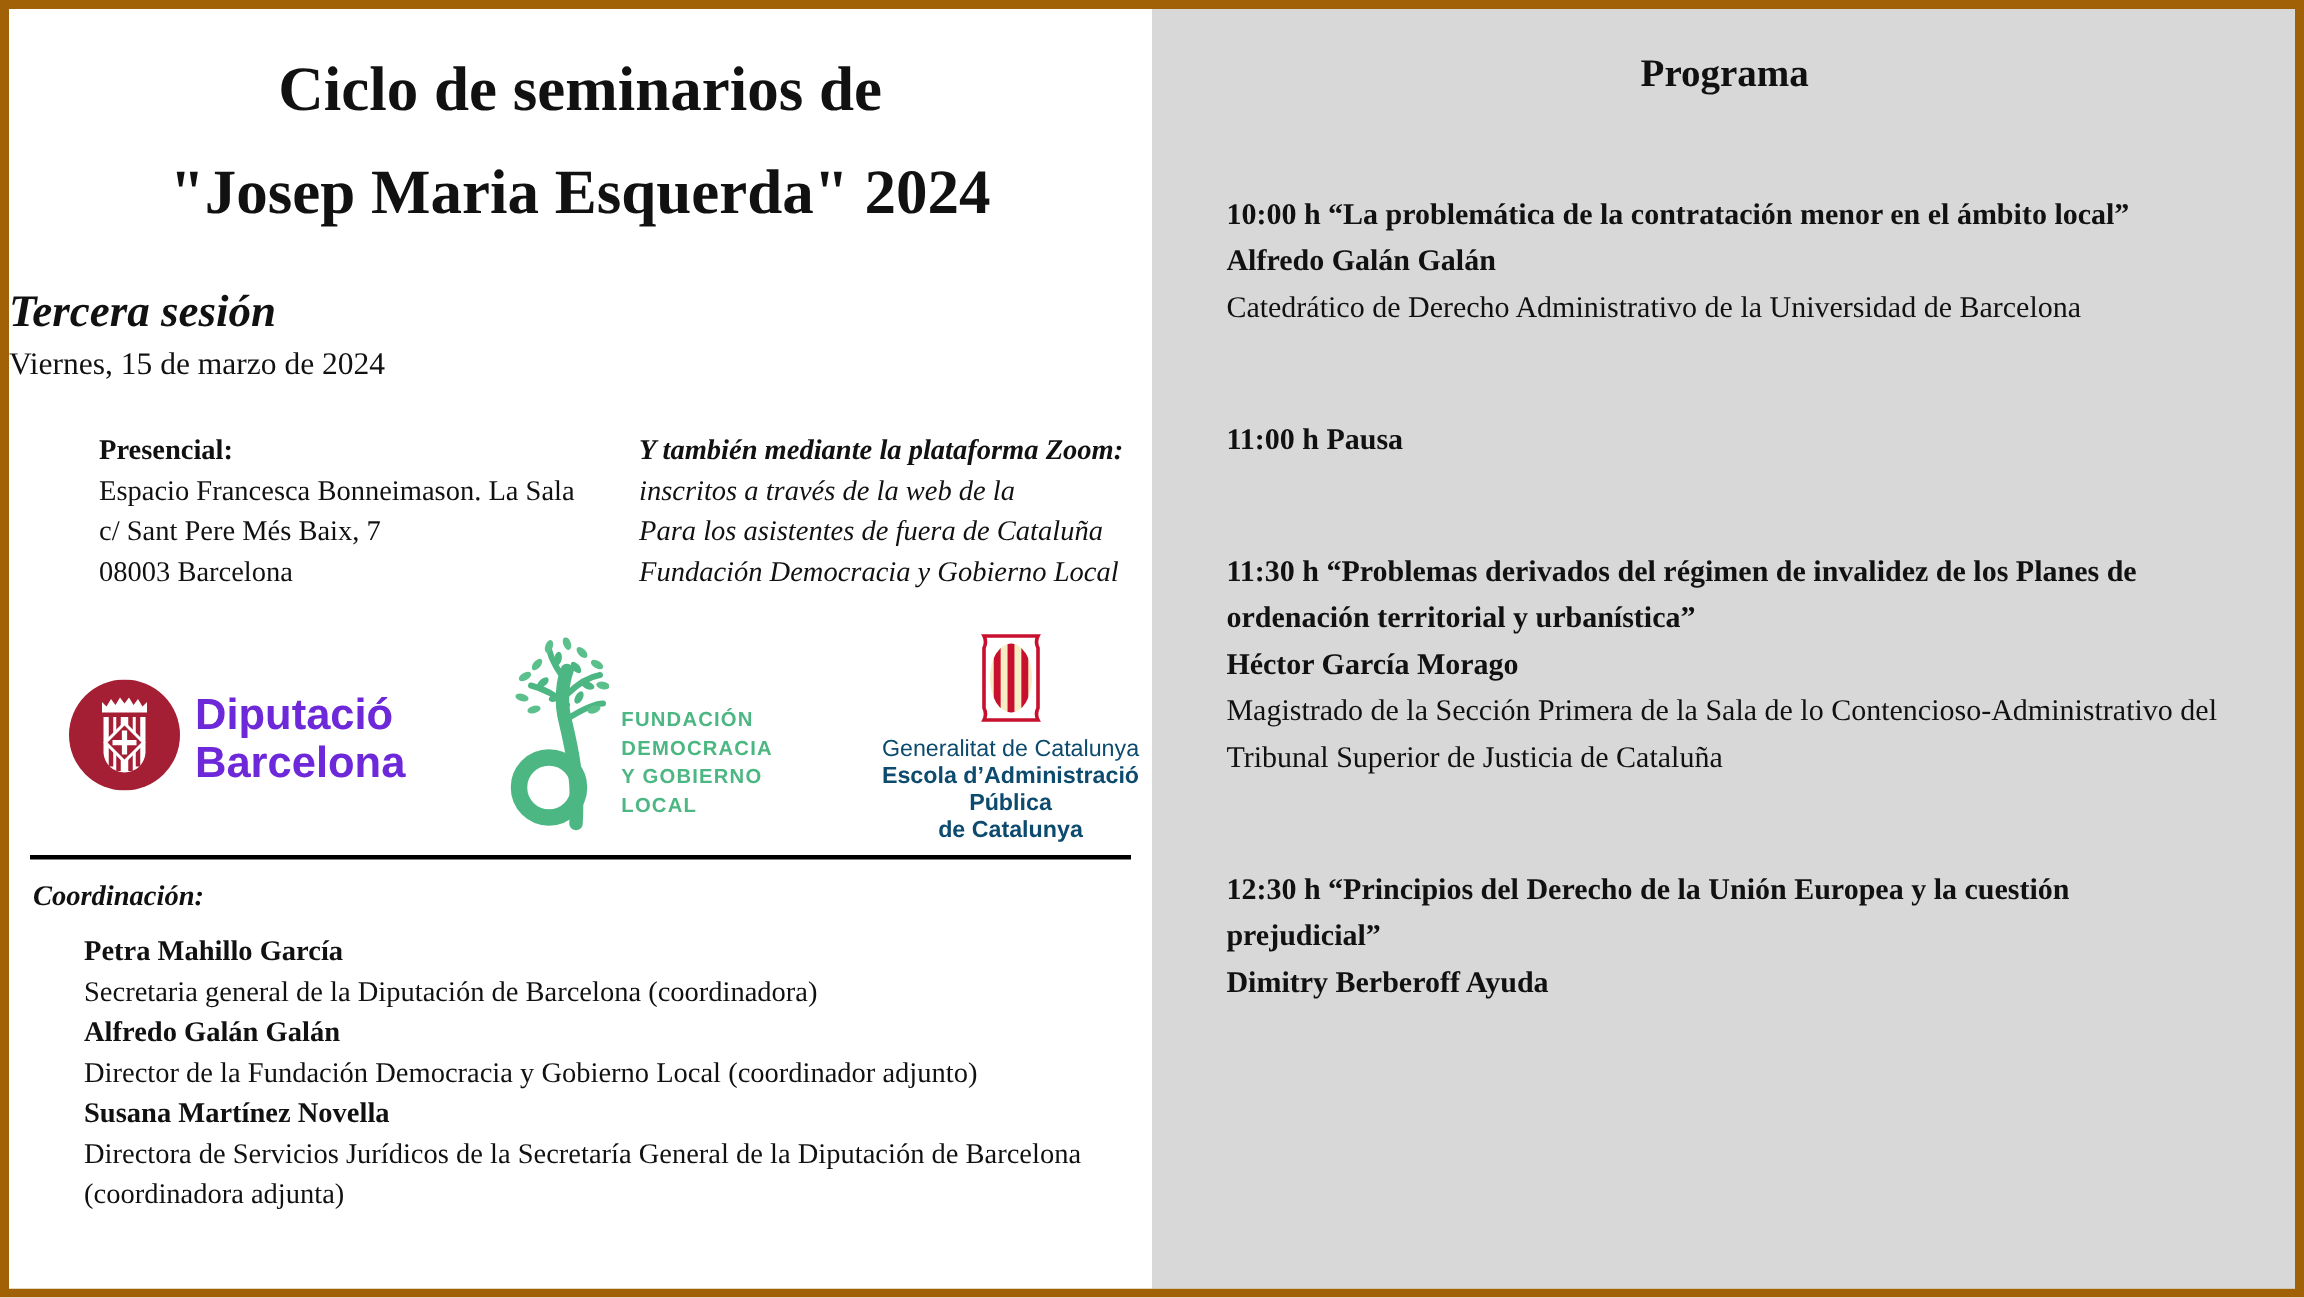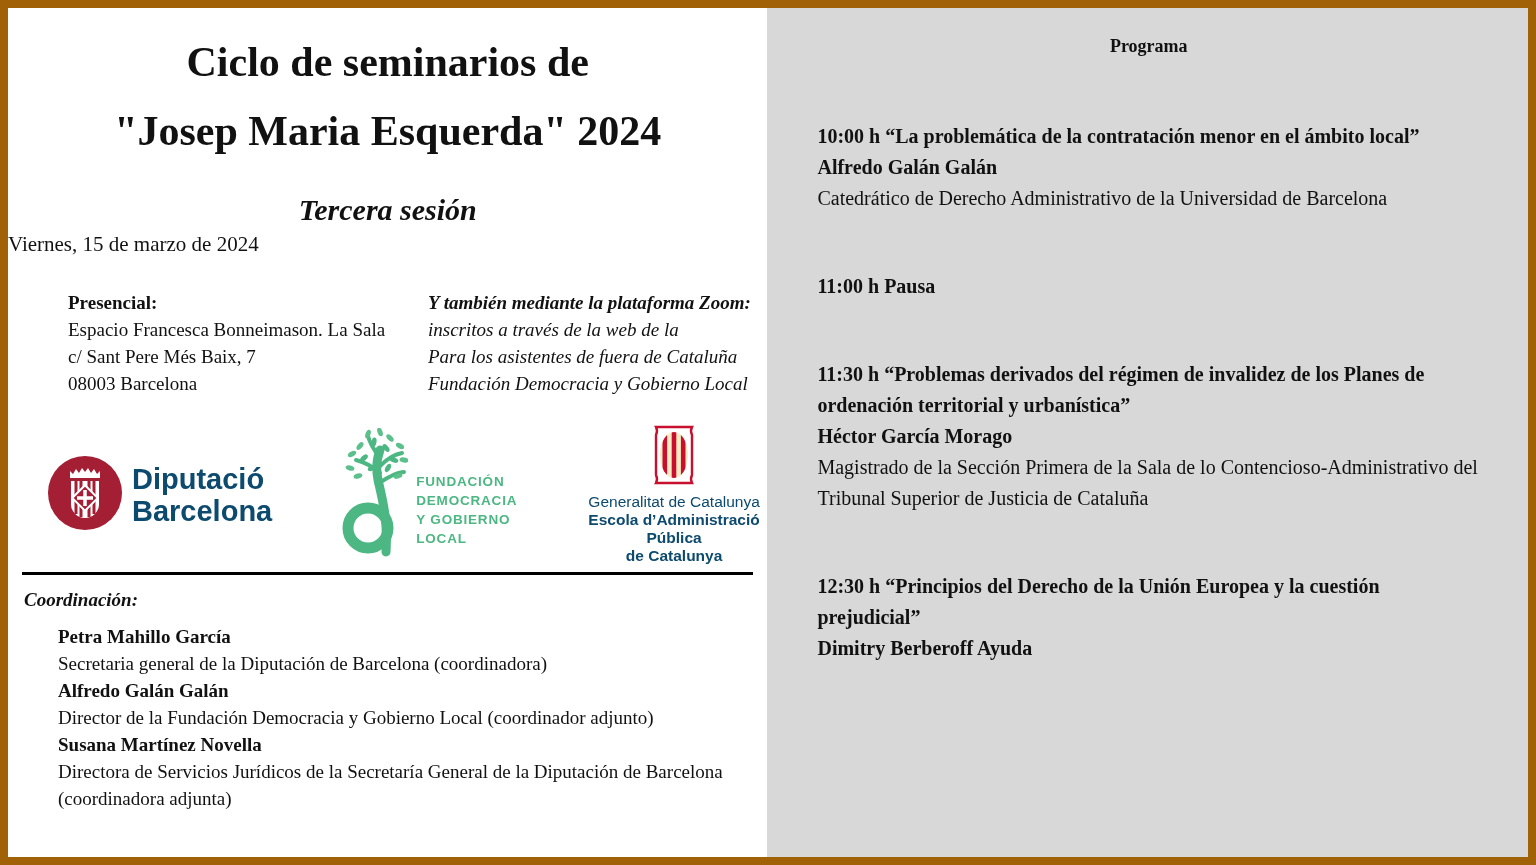--- a/index.html
+++ b/index.html
@@ -4,40 +4,39 @@
 <style>
   * { margin: 0; padding: 0; box-sizing: border-box; }
   html, body { width: 1536px; height: 865px; overflow: hidden; }
   body {
     font-family: "Liberation Serif", serif;
     color: #111;
     background: #fff;
   }
   .page {
     width: 1536px; height: 865px;
-    border: 8px solid #a16207;
+    border: 6px solid #a16207;
     display: flex;
   }
   
   .left-panel {
     width: 768px; height: 100%;
     background: #ffffff;
     position: relative;
     overflow: hidden;
   }
   .title-block {
     margin-top: 20px;
     text-align: center;
     font-weight: bold;
     font-size: 42px;
     line-height: 69px;
   }
   .session-title {
     margin-top: 28px;
-    text-align: center;
     font-weight: bold;
     font-style: italic;
     font-size: 30px;
     line-height: 32px;
   }
   .session-date {
     text-align: left;
     font-size: 21px;
     margin-top: 6px;
   }
@@ -61,21 +60,21 @@
   }
   .logo-diputacio {
     display: flex; align-items: center;
     margin-left: 40px;
   }
   .logo-diputacio .dipu-text {
     font-family: "Liberation Sans", sans-serif;
     font-weight: bold;
     font-size: 29px;
     line-height: 32px;
-    color: #0c4a6e;
+    color: #6d28d9;
     margin-left: 10px;
   }
   .logo-fundacion {
     display: flex; align-items: flex-end;
     margin-left: 70px;
   }
   .logo-fundacion .fund-text {
     font-family: "Liberation Sans", sans-serif;
     font-weight: 600;
     font-size: 13.5px;
@@ -115,21 +114,21 @@
   
   .right-panel {
     width: 768px; height: 100%;
     background: #D8D8D8;
     padding: 28px 48px 0 50px;
     overflow: hidden;
   }
   .program-heading {
     text-align: center;
     font-weight: bold;
-    font-size: 18px;
+    font-size: 26px;
   }
   .program-list { margin-top: 64px; }
   .program-item { margin-bottom: 57px; font-size: 20px; line-height: 31px; }
   .program-item .p-title { font-weight: bold; }
   .program-item .p-speaker { font-weight: bold; }
   .program-item .p-role { font-weight: normal; }
   .program-item .p-speaker:empty, .program-item .p-role:empty { display: none; }
 </style>
 </head>
 <body>

